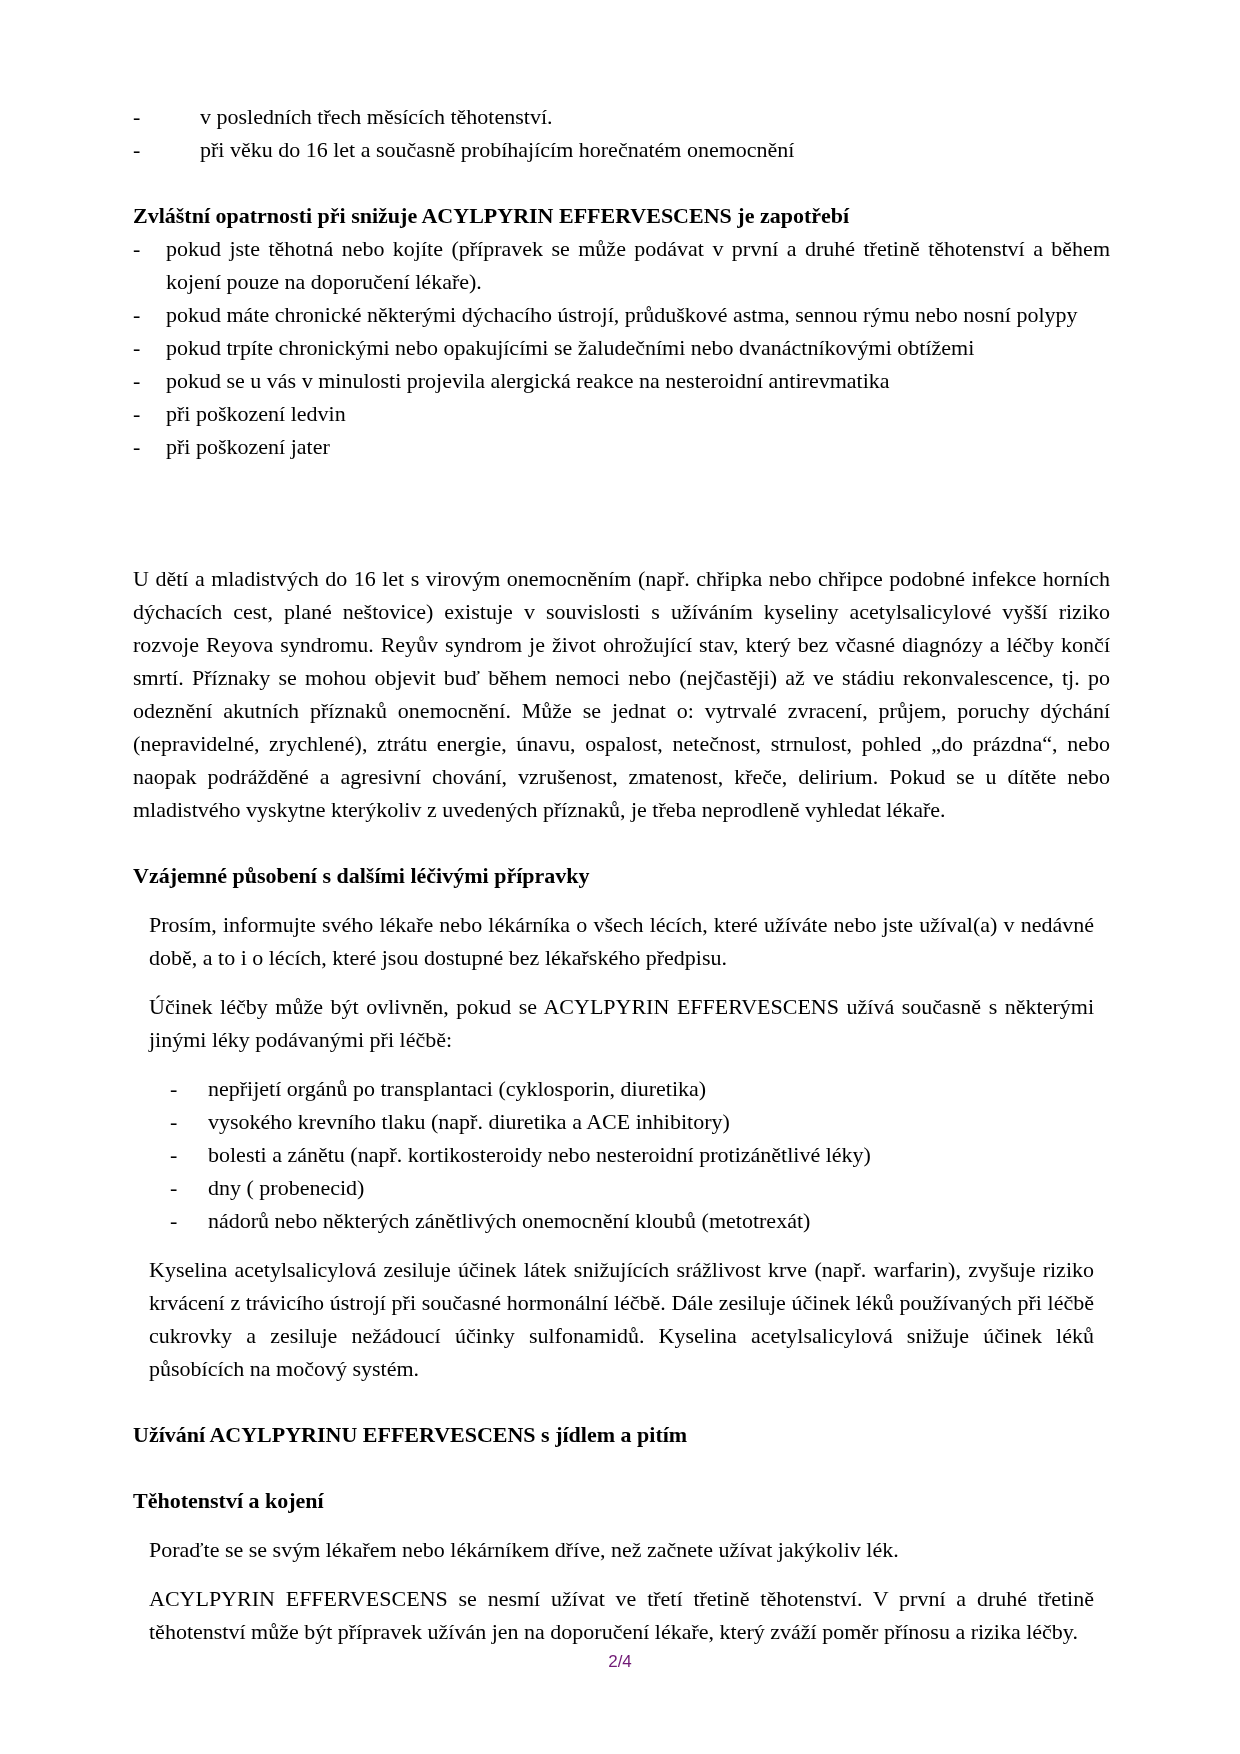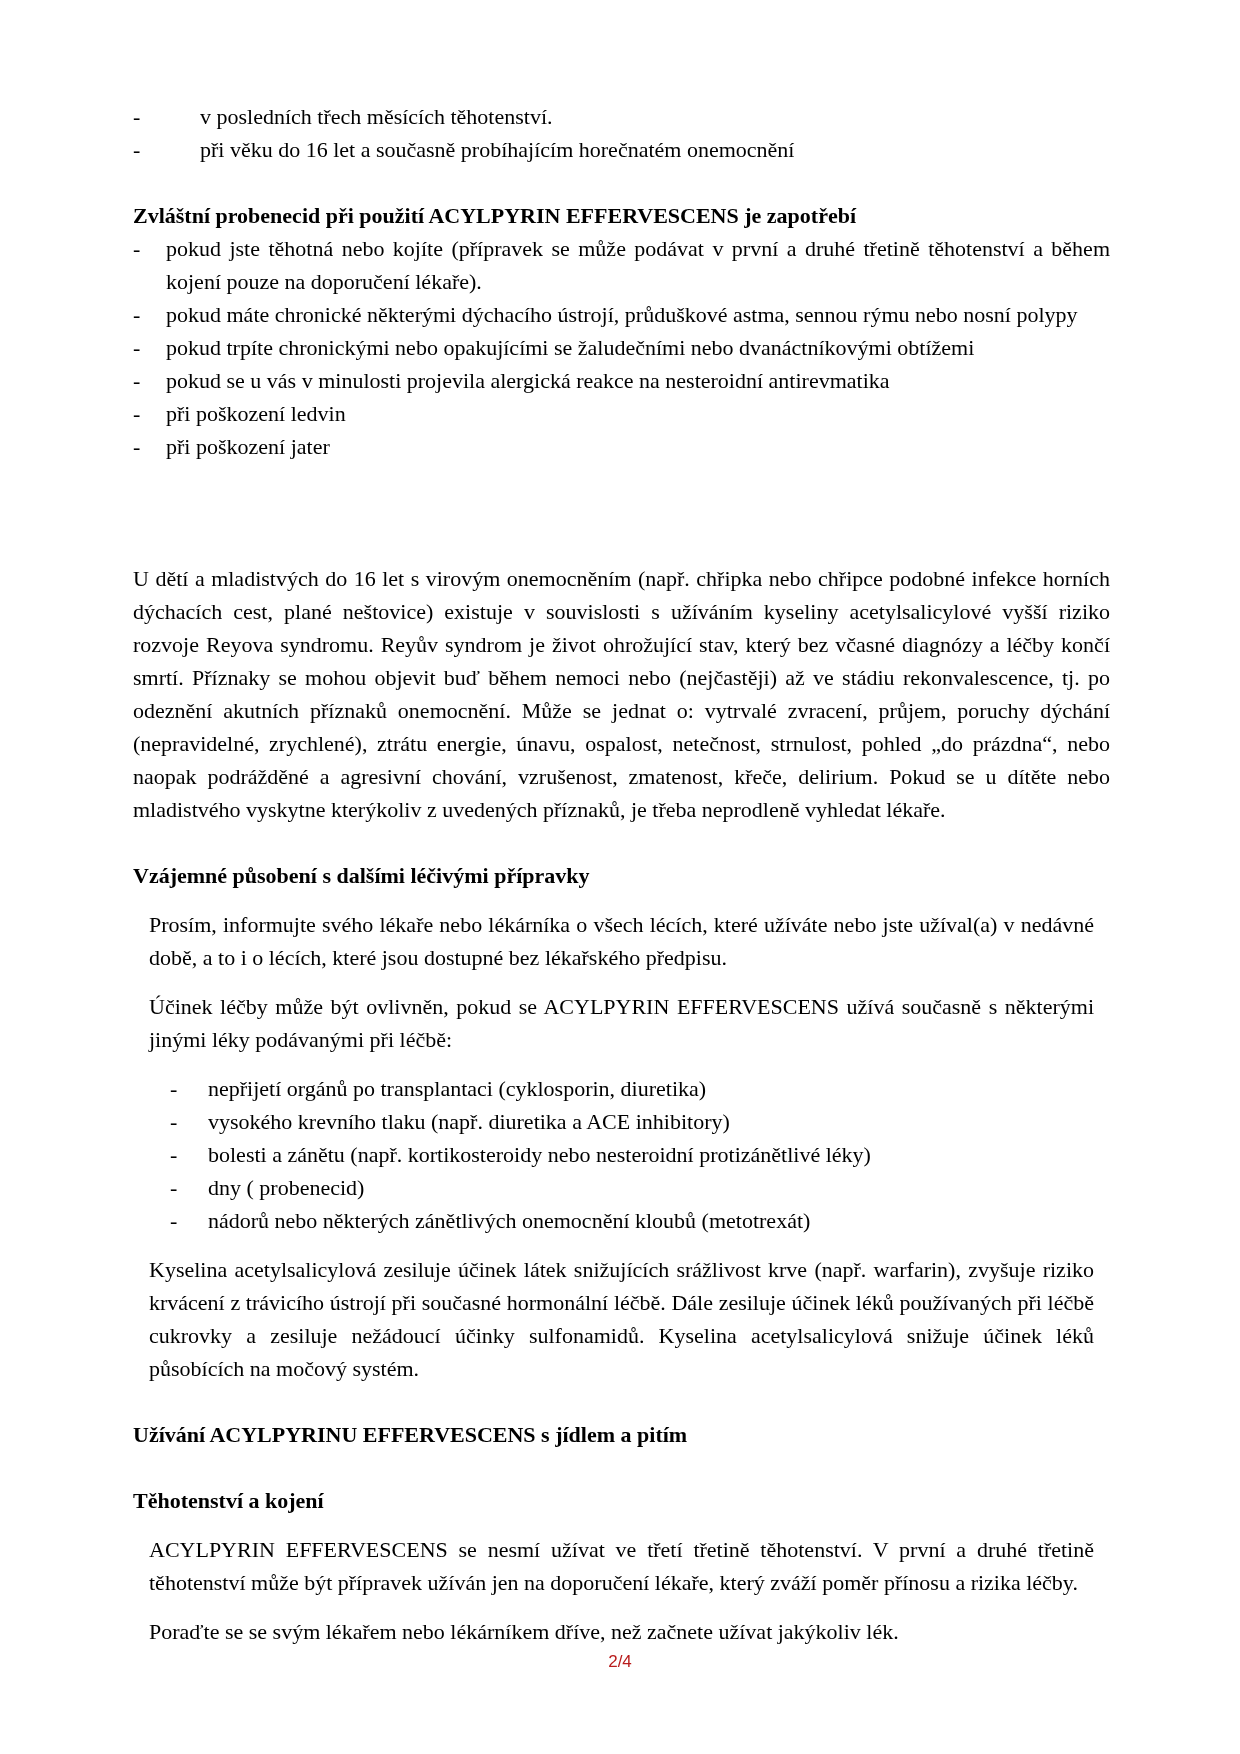--- a/index.html
+++ b/index.html
@@ -44,40 +44,40 @@
   }
   .footer {
     position: absolute;
     top: 1652px;
     left: 0;
     right: 0;
     text-align: center;
     font-family: "Liberation Sans", "DejaVu Sans", sans-serif;
     font-size: 17px;
     line-height: 20px;
-    color: #b91c1c;
+    color: #701a75;
   }
 </style>
 </head>
 <body>
 
 <div class="page">
 
   <ul class="list list-top">
     <li class="row">
       <span class="marker">-</span>
       <span class="item-text">v posledních třech měsících těhotenství.</span>
     </li>
     <li class="row">
       <span class="marker">-</span>
       <span class="item-text">při věku do 16 let a současně probíhajícím horečnatém onemocnění</span>
     </li>
   </ul>
 
-  <h2 class="heading">Zvláštní probenecid při použití ACYLPYRIN EFFERVESCENS je zapotřebí</h2>
+  <h2 class="heading">Zvláštní opatrnosti při snižuje ACYLPYRIN EFFERVESCENS je zapotřebí</h2>
 
   <ul class="list list-main">
     <li class="row">
       <span class="marker">-</span>
       <span class="item-text">pokud jste těhotná nebo kojíte (přípravek se může podávat v první a druhé třetině těhotenství a během kojení pouze na doporučení lékaře).</span>
     </li>
     <li class="row">
       <span class="marker">-</span>
       <span class="item-text">pokud máte chronické některými dýchacího ústrojí, průduškové astma, sennou rýmu nebo nosní polypy</span>
     </li>
@@ -127,18 +127,18 @@
       <span class="marker">-</span>
       <span class="item-text">nádorů nebo některých zánětlivých onemocnění kloubů (metotrexát)</span>
     </li>
   </ul>
 
   <p class="para tight">Kyselina acetylsalicylová zesiluje účinek látek snižujících srážlivost krve (např. warfarin), zvyšuje riziko krvácení z trávicího ústrojí při současné hormonální léčbě. Dále zesiluje účinek léků používaných při léčbě cukrovky a zesiluje nežádoucí účinky sulfonamidů. Kyselina acetylsalicylová snižuje účinek léků působících na močový systém.</p>
 
   <h2 class="heading">Užívání ACYLPYRINU EFFERVESCENS s jídlem a pitím</h2>
 
   <h2 class="heading">Těhotenství a kojení</h2>
+  <p class="para tight">Poraďte se se svým lékařem nebo lékárníkem dříve, než začnete užívat jakýkoliv lék.</p>
   <p class="para tight">ACYLPYRIN EFFERVESCENS se nesmí užívat ve třetí třetině těhotenství. V první a druhé třetině těhotenství může být přípravek užíván jen na doporučení lékaře, který zváží poměr přínosu a rizika léčby.</p>
-  <p class="para tight">Poraďte se se svým lékařem nebo lékárníkem dříve, než začnete užívat jakýkoliv lék.</p>
 
   <div class="footer">2/4</div>
 
 </div>
 
 </body></html>

